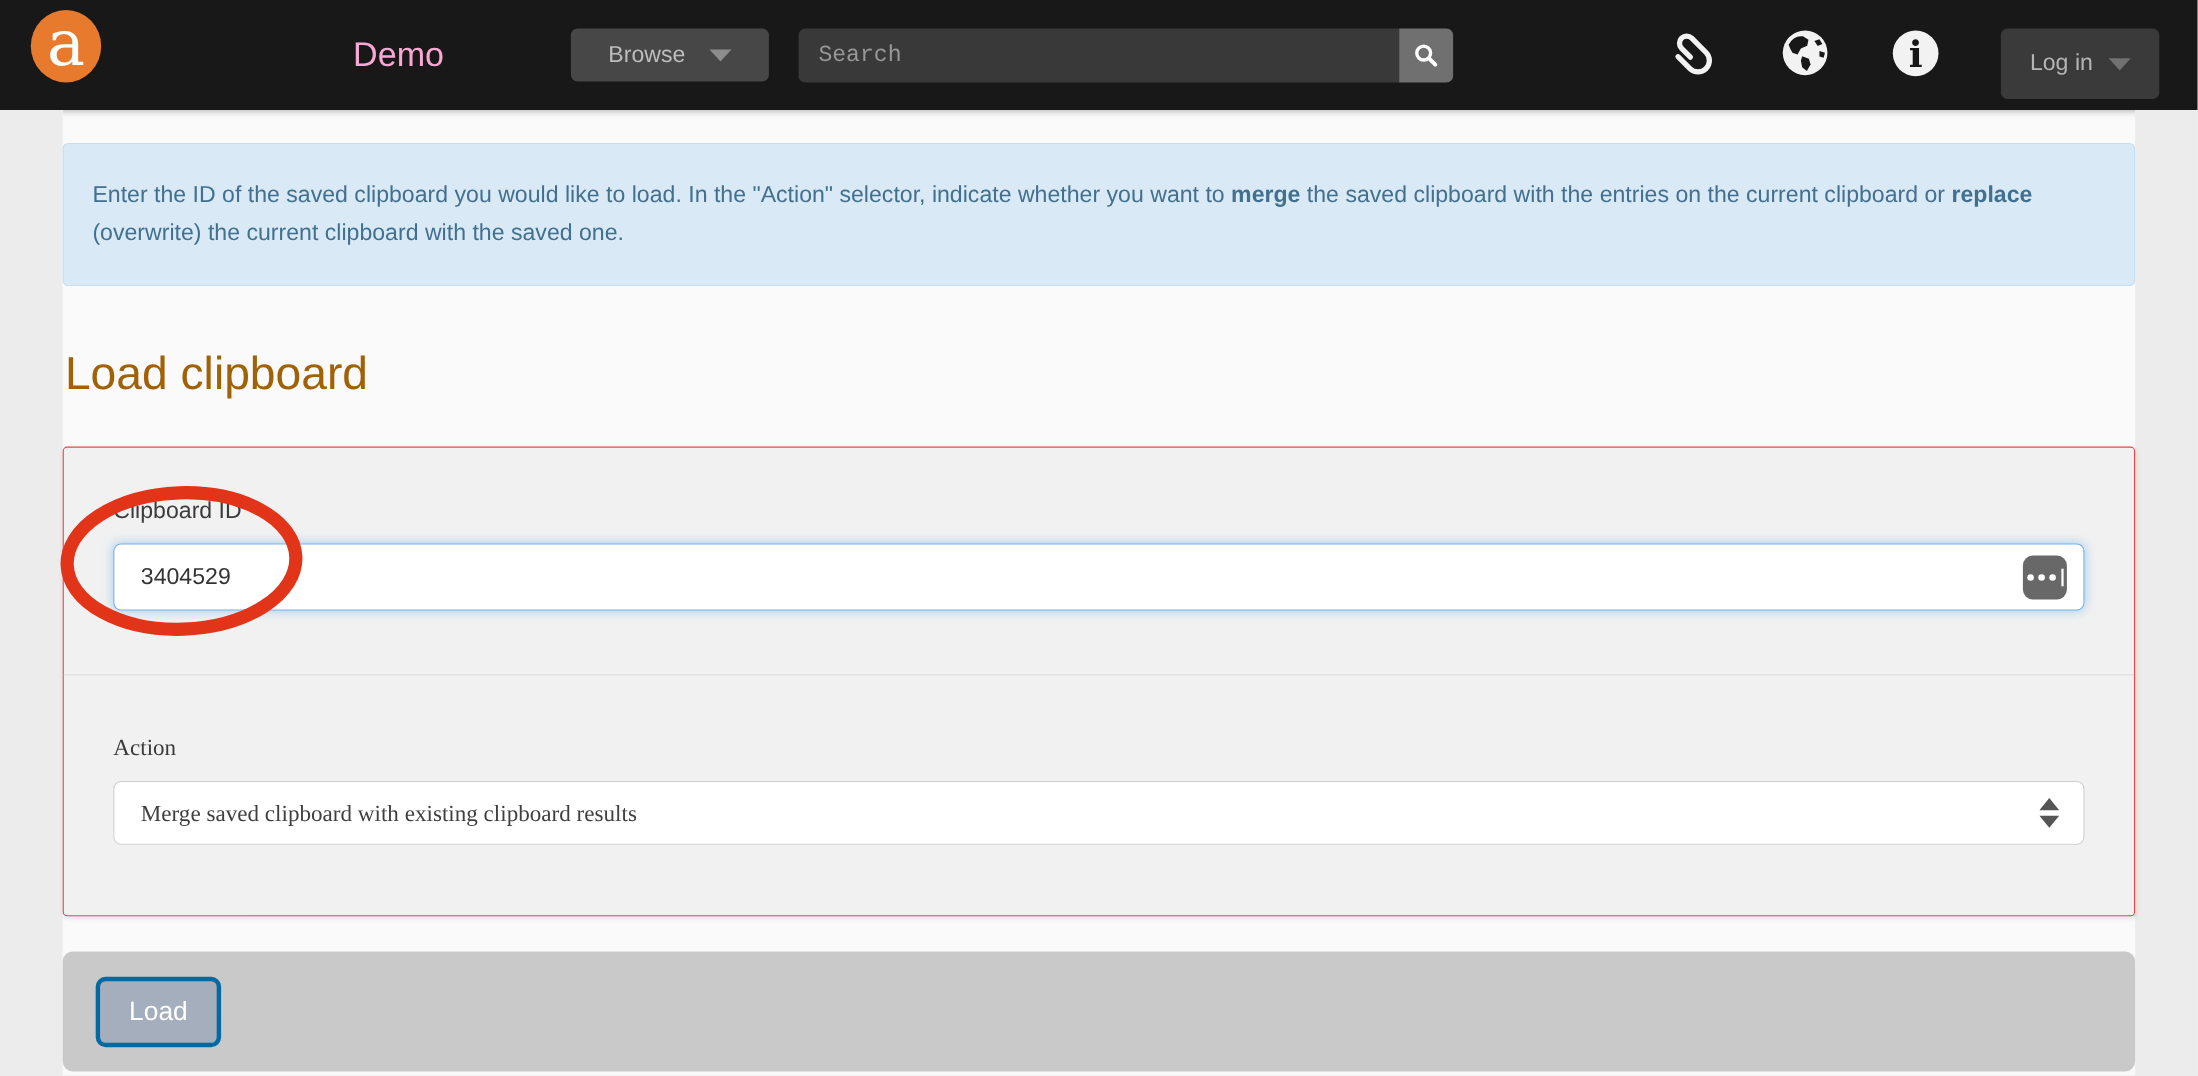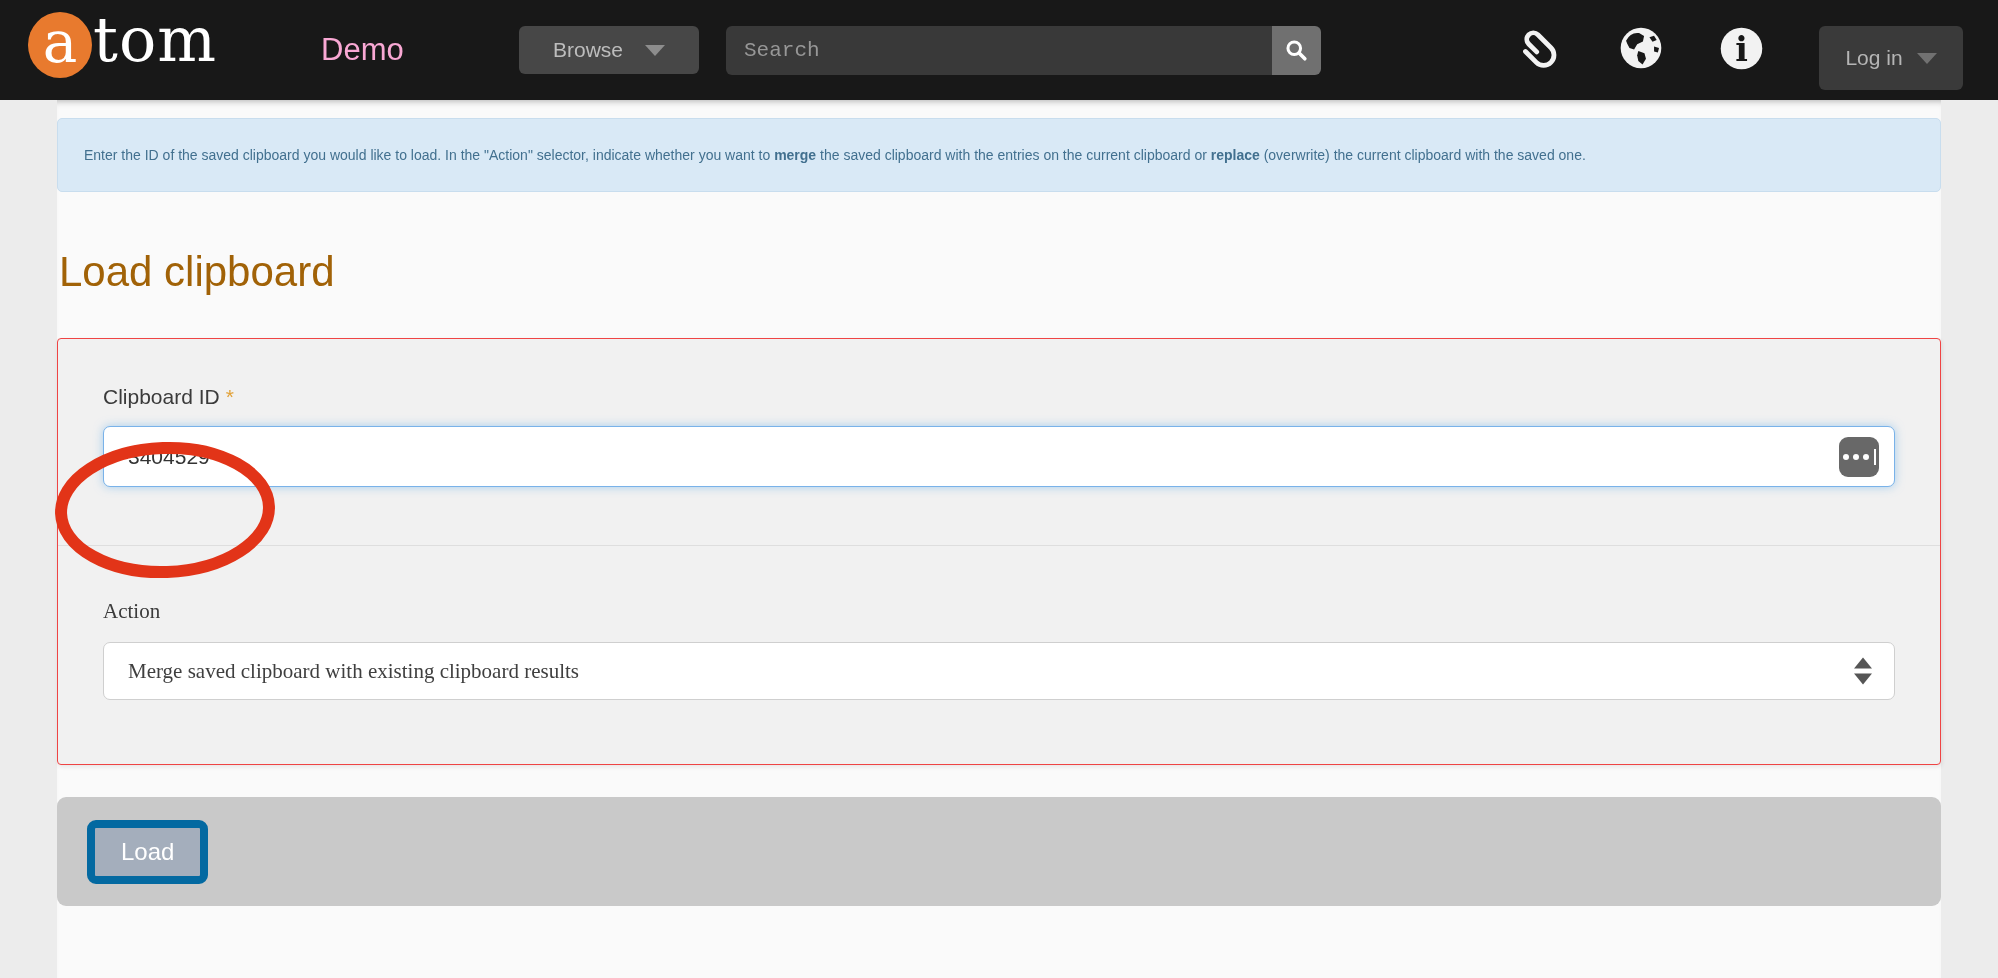--- a/index.html
+++ b/index.html
@@ -34,22 +34,22 @@
   .icon-info { left:1717px; }
   .login-btn { left:1819px; top:26px; width:144px; height:64px; background:#3a3a3a; border-radius:6px;
                display:flex; align-items:center; justify-content:center; gap:14px; cursor:pointer; }
   .login-btn span { color:#b5b5b5; font-size:21px; }
   .login-btn .caret-down { border-top-color:#717171; }
 
   
   .wrapper { position:absolute; top:100px; left:57px; width:1884px; height:878px; background:#fafafa;
              box-shadow: inset 0 7px 7px -6px rgba(0,0,0,0.30); }
 
-  .alert-info { margin:18px 0 0 0; background:#d9e9f6; border:1px solid #c8ddee; border-radius:5px;
-                padding:19px 26px; color:#42708f; font-size:14px; line-height:34px; }
+  .alert-info { margin:30px 0 0 0; background:#d9e9f6; border:1px solid #c8ddee; border-radius:5px;
+                padding:30px 26px; color:#42708f; font-size:21px; line-height:34px; }
   .alert-info strong { font-weight:700; }
 
   .page-title { margin-top:56px; margin-left:2px; font-size:42px; font-weight:400; color:#a16207; }
 
   .form-panel { margin-top:42px; background:#f1f1f1; border:1px solid #ef4444; border-radius:4px;
                 box-shadow:1px 2px 4px rgba(0,0,0,0.08); }
   .form-section { padding:46px 45px 58px 45px; }
   .form-section + .form-section { border-top:1px solid #dedede; padding:53px 45px 64px 45px;font-family:Liberation Serif, serif; }
   .field-label { font-size:21px; color:#3b3b3b; }
   .req-star { color:#e2a239; margin-left:6px; }
@@ -69,35 +69,34 @@
   .select-box .sel-text { font-size:21px; color:#3f3f3f; white-space:nowrap; overflow:hidden; }
   .sel-arrows { position:absolute; right:22px; top:50%; transform:translateY(-50%);
                 display:flex; flex-direction:column; gap:5px; }
   .tri-up { width:0; height:0; border-left:9px solid transparent; border-right:9px solid transparent;
             border-bottom:11px solid #555; }
   .tri-dn { width:0; height:0; border-left:9px solid transparent; border-right:9px solid transparent;
             border-top:11px solid #555; }
 
   .actions-bar { margin-top:32px; height:109px; background:#c9c9c9; border-radius:9px;
                  display:flex; align-items:center; padding:0 30px; }
-  .load-btn { min-width:114px; height:64px; background:#a4aebc; border:8px solid #0369a1; border-radius:9px;
+  .load-btn { min-width:114px; height:64px; background:#a4aebc; border:4px solid #0369a1; border-radius:9px;
               color:#fff; font-size:24px; padding:0 26px; cursor:pointer; font-family:inherit; }
 
   .annotation-ellipse { position:absolute; left:-10px; top:337px; pointer-events:none; z-index:5; }
 </style>
 </head>
 <body>
 
 <div class="page">
 
   <div class="topbar">
 
     <div class="logo">
       <span class="logo-a">a</span>
-      <span class="logo-rest">tom</span>
     </div>
 
     <div class="site-title">Demo</div>
 
     <div class="browse-btn">
       <span>Browse</span>
       <span class="caret-down"></span>
     </div>
 
     <div class="search-wrap">

